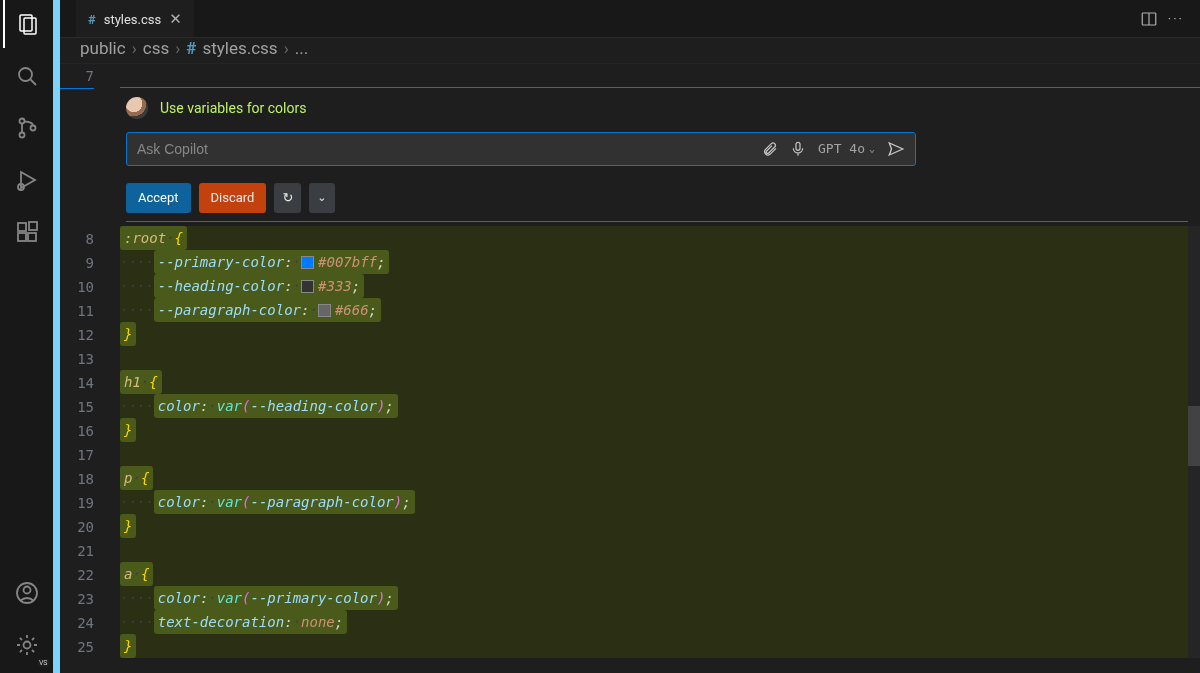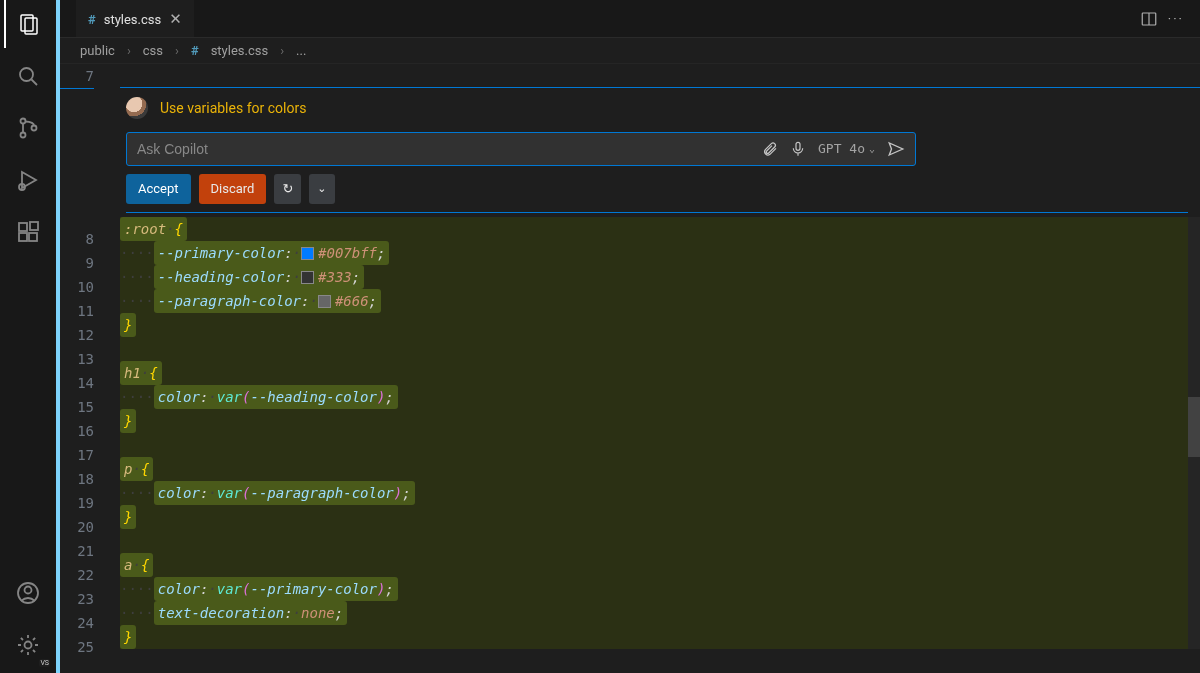--- a/index.html
+++ b/index.html
@@ -12,21 +12,21 @@
     height: 673px;
     overflow: hidden;
     display: flex;
   }
   .activity-bar {
     width: 60px;
     background: #181818;
     display: flex;
     flex-direction: column;
     align-items: center;
-    border-right: 4px solid #7dd3fc;
+    border-right: 7px solid #7dd3fc;
   }
   .activity-bar .icon {
     width: 48px;
     height: 48px;
     display: flex;
     align-items: center;
     justify-content: center;
     color: #858585;
     cursor: pointer;
     margin-bottom: 4px;
@@ -52,25 +52,24 @@
     font-size: 13px;
     color: #e0e0e0;
   }
   .tab .file-icon { color: #519aba; font-weight: bold; }
   .tab .close { color: #b0b0b0; cursor: pointer; font-size: 15px; }
   .tabs-right { margin-left: auto; display: flex; align-items: center; gap: 10px; padding-right: 16px; color: #b0b0b0; }
   .breadcrumb {
     height: 26px;
     background: #1e1e1e;
     display: flex;
-    align-items: center;
     padding-left: 20px;
     color: #a0a0a0;
-    font-size: 13px;
-    gap: 12px;
+    font-size: 17px;
+    gap: 6px;
     border-bottom: 1px solid #252525;
   }
   .breadcrumb .sep { color: #6a6a6a; }
   .breadcrumb .file-icon-sm { color: #519aba; font-weight: bold; }
   .editor-scroll { flex: 1; overflow: hidden; position: relative; }
   .gutter-and-code { display: flex; height: 100%; }
   .gutter {
     width: 60px;
     background: #1e1e1e;
     text-align: right;
@@ -100,31 +99,31 @@
     align-items: center;
     padding: 8px 0 8px 0;
     gap: 12px;
   }
   .avatar {
     width: 22px; height: 22px;
     border-radius: 50%;
     background: radial-gradient(circle at 35% 30%, #e8c8b0 0 40%, #956b50 41% 60%, #3a3a3a 61% 100%);
     flex-shrink: 0;
   }
-  .prompt-text { color: #eab308; font-size: 14px; font-family: -apple-system, BlinkMacSystemFont, "Segoe UI", Roboto, sans-serif; }
+  .prompt-text { color: #bef264; font-size: 14px; font-family: -apple-system, BlinkMacSystemFont, "Segoe UI", Roboto, sans-serif; }
   .ask-bar {
     display: flex;
     align-items: center;
     background: #313131;
     border: 1px solid #0078d4;
     border-radius: 3px;
     height: 34px;
     padding: 0 10px;
     gap: 12px;
-    margin: 4px 0 8px 0;
+    margin: 4px 0 17px 0;
     width: 790px;
   }
   .ask-bar .placeholder { color: #888; flex: 1; font-size: 14px; font-family: -apple-system, sans-serif; }
   .ask-bar .ic { color: #c5c5c5; cursor: pointer; display:flex; align-items:center; }
   .model-sel { color: #a3a3a3; font-size: 13px; display: flex; align-items: center; gap: 4px; cursor: pointer; }
   .action-row {
     display: flex;
     align-items: center;
     gap: 8px;
     margin-bottom: 4px;

